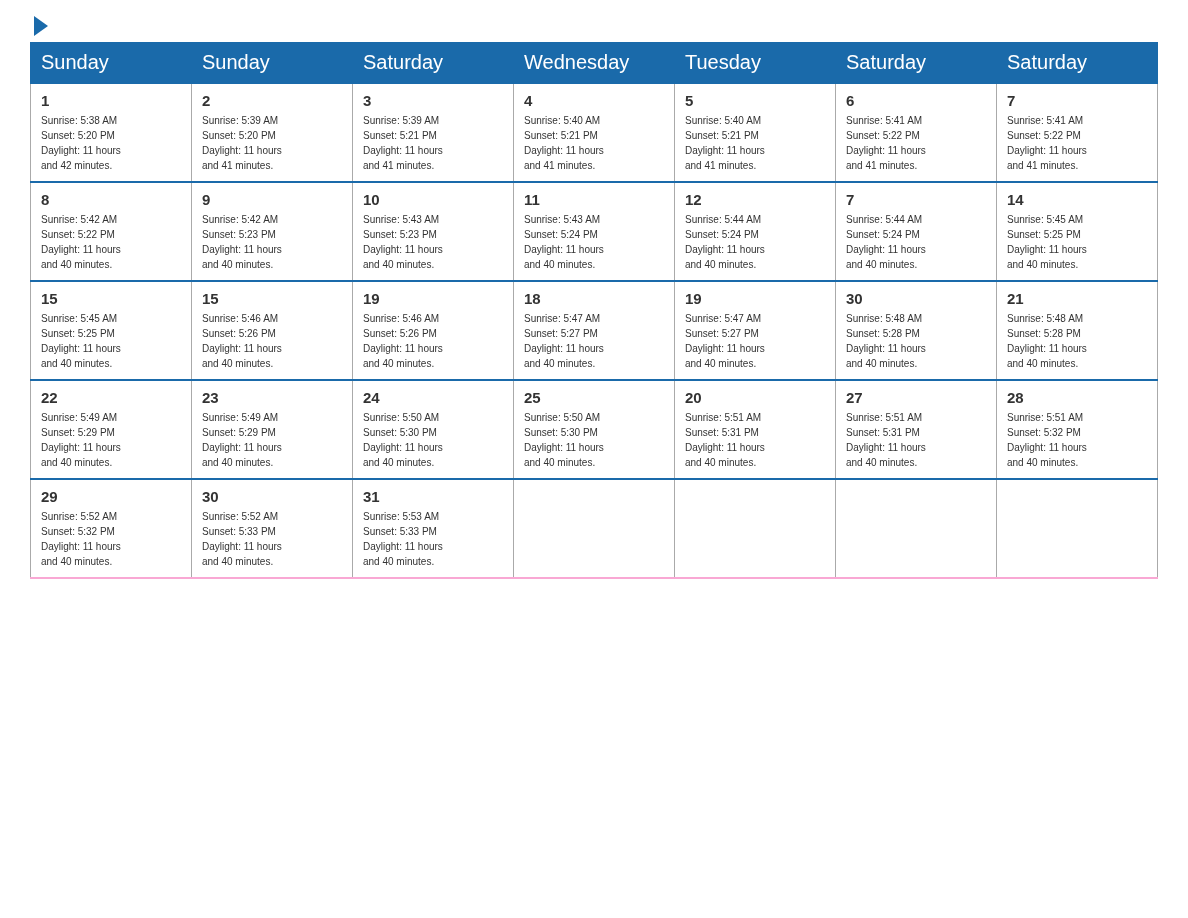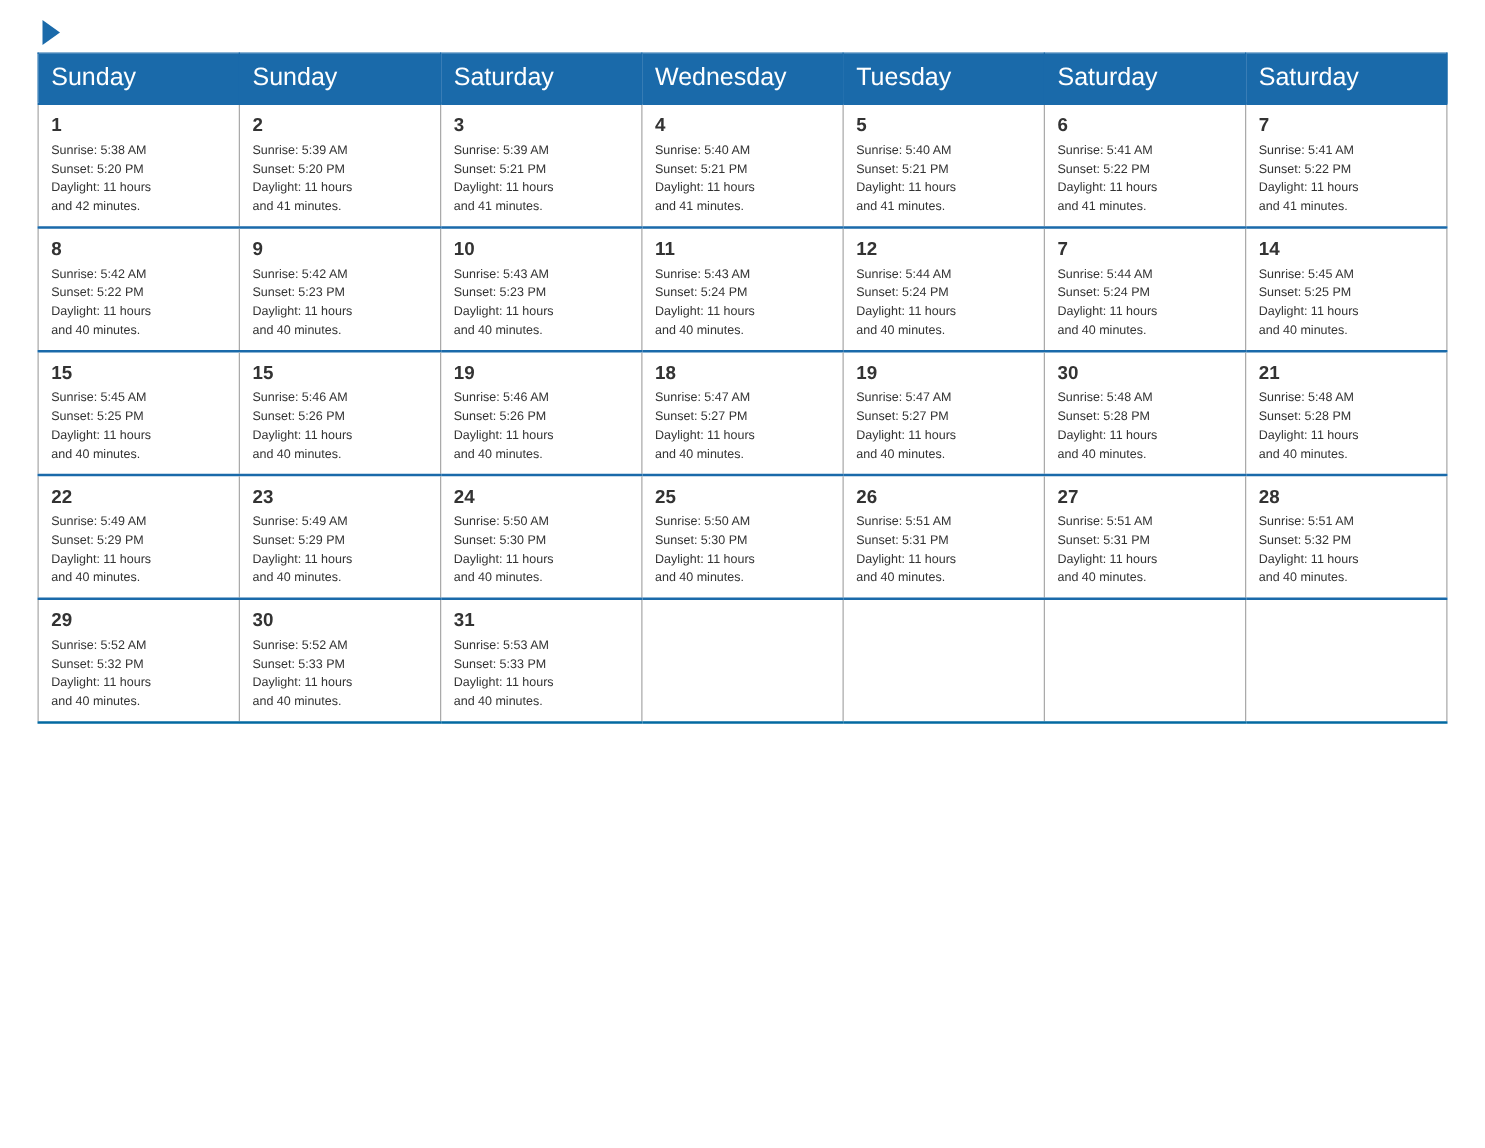--- a/index.html
+++ b/index.html
@@ -88,21 +88,21 @@
       font-weight: bold;
       color: #333;
       margin-bottom: 4px;
     }
     .day-info {
       font-size: 10px;
       line-height: 1.5;
       color: #333;
     }
     .calendar tr:last-child td {
-      border-bottom: 2px solid #0369a1;
+      border-bottom: 2px solid #f9a8d4;
       margin-left: 24px;
     }
     .empty-cell {
       border-top: 2px solid #1a6aaa;
       background: #fff;
     }
   </style>
 </head>
 <body>
 
@@ -234,21 +234,21 @@
         </td>
         <td>
           <div class="day-number">24</div>
           <div class="day-info">Sunrise: 5:50 AM<br>Sunset: 5:30 PM<br>Daylight: 11 hours<br>and 40 minutes.</div>
         </td>
         <td>
           <div class="day-number">25</div>
           <div class="day-info">Sunrise: 5:50 AM<br>Sunset: 5:30 PM<br>Daylight: 11 hours<br>and 40 minutes.</div>
         </td>
         <td>
-          <div class="day-number">26</div>
+          <div class="day-number">20</div>
           <div class="day-info">Sunrise: 5:51 AM<br>Sunset: 5:31 PM<br>Daylight: 11 hours<br>and 40 minutes.</div>
         </td>
         <td>
           <div class="day-number">27</div>
           <div class="day-info">Sunrise: 5:51 AM<br>Sunset: 5:31 PM<br>Daylight: 11 hours<br>and 40 minutes.</div>
         </td>
         <td>
           <div class="day-number">28</div>
           <div class="day-info">Sunrise: 5:51 AM<br>Sunset: 5:32 PM<br>Daylight: 11 hours<br>and 40 minutes.</div>
         </td>

